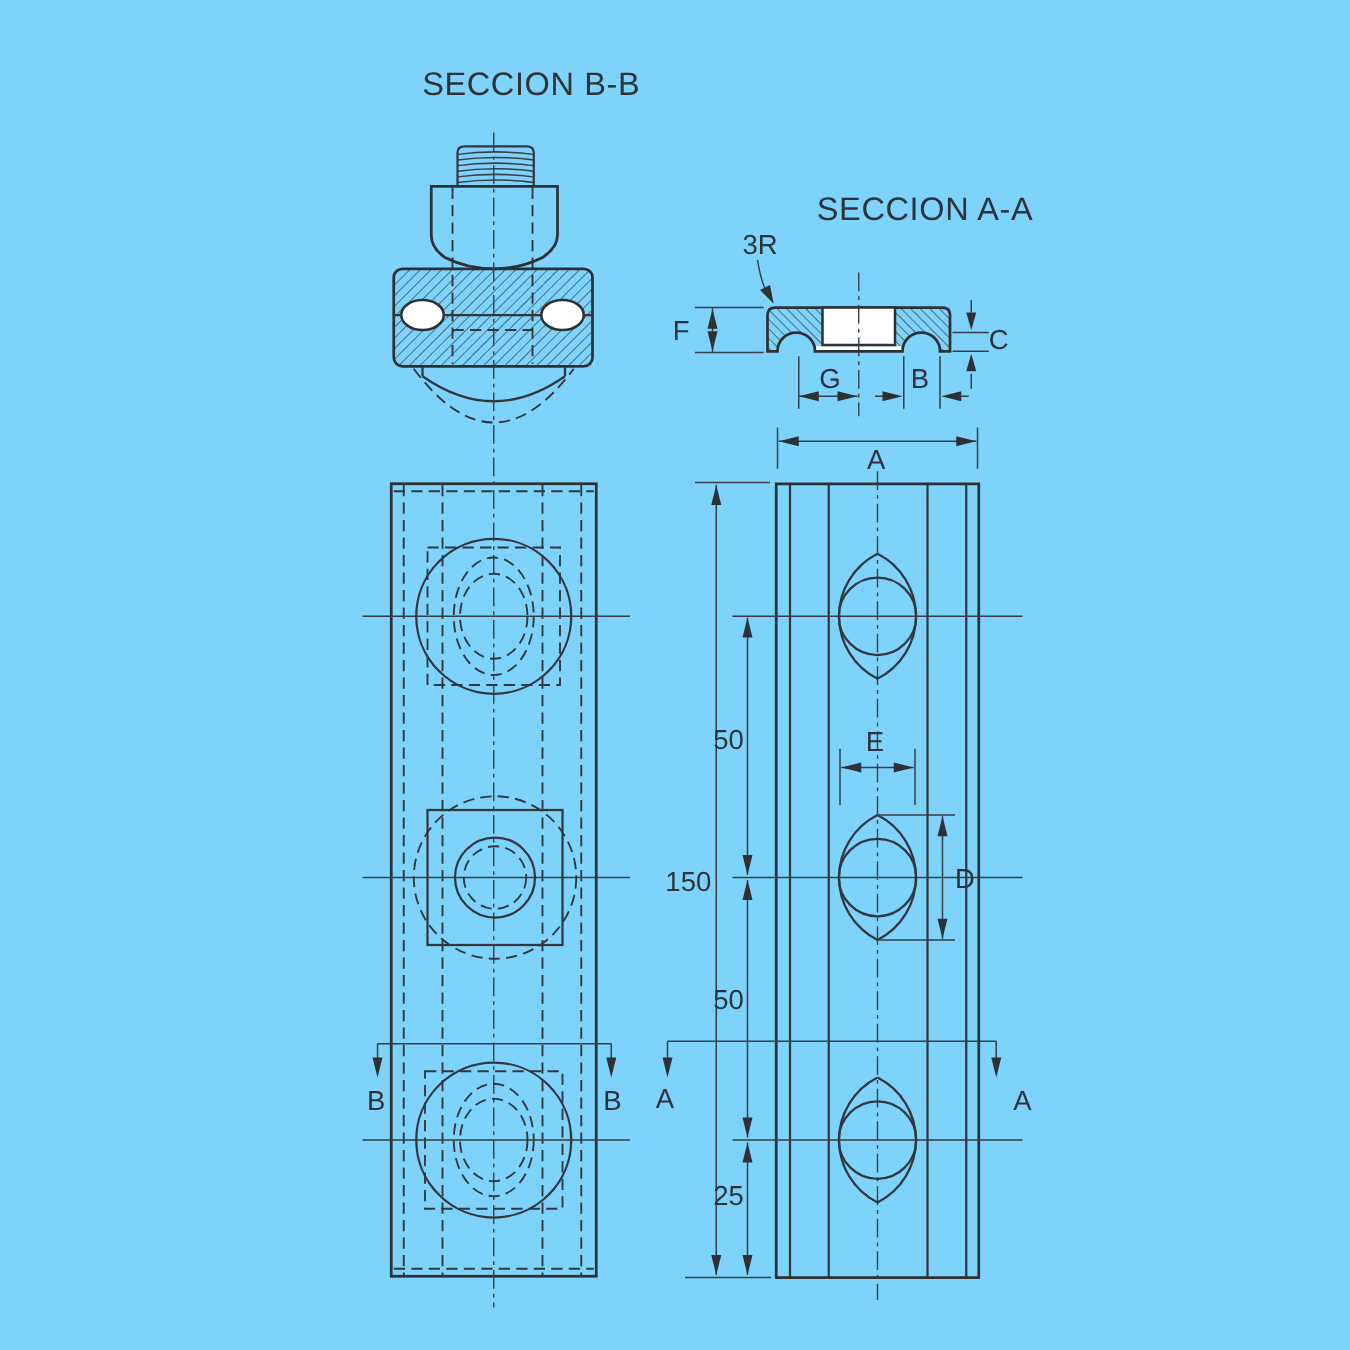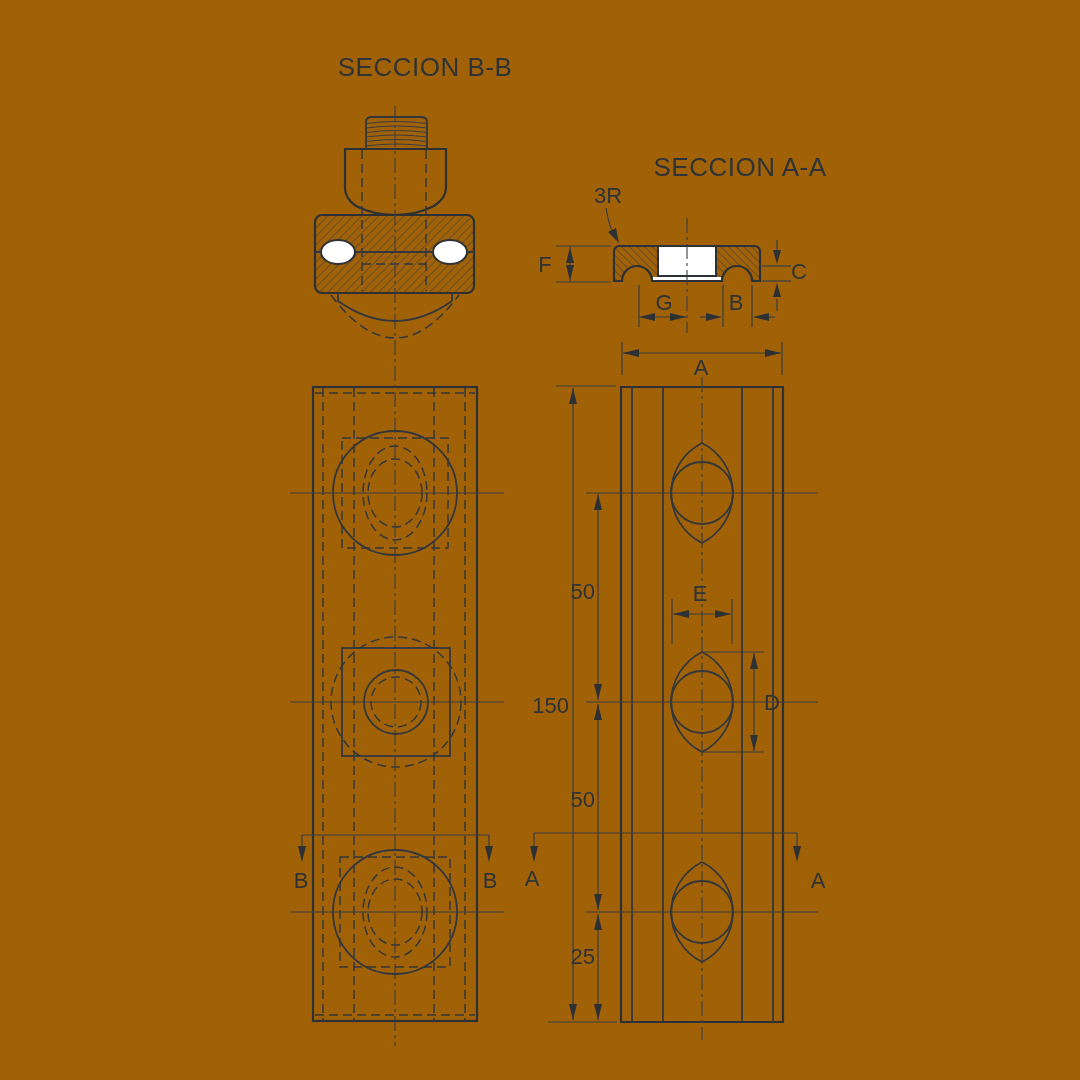--- a/index.html
+++ b/index.html
@@ -1,16 +1,16 @@
 <!DOCTYPE html>
 <html><head>
 <meta charset="utf-8">
 <style>
   html,body{margin:0;padding:0;background:#ffffff;}
-  .canvas{position:relative;width:1080px;height:1080px;background:#a16207;overflow:hidden;}
+  .canvas{position:relative;width:1080px;height:1080px;background:#7dd3fc;overflow:hidden;}
   svg{position:absolute;left:0;top:0;}
   text{font-family:"Liberation Sans","DejaVu Sans",sans-serif;fill:#2f3337;}
   .ttl{font-size:26px;letter-spacing:.5px;}
   .lbl{font-size:22px;}
   .thin{stroke:#3a3d41;stroke-width:1.2;fill:none;}
   .med{stroke:#33373b;stroke-width:1.8;fill:none;}
   .heavy{stroke:#2e3134;stroke-width:2.2;fill:none;}
   .hid{stroke:#33373b;stroke-width:1.5;fill:none;stroke-dasharray:9 5;}
   .cl{stroke:#3a3d41;stroke-width:1.1;fill:none;stroke-dasharray:15 4 3 4;}
   .arr{fill:#2e3134;stroke:none;}

